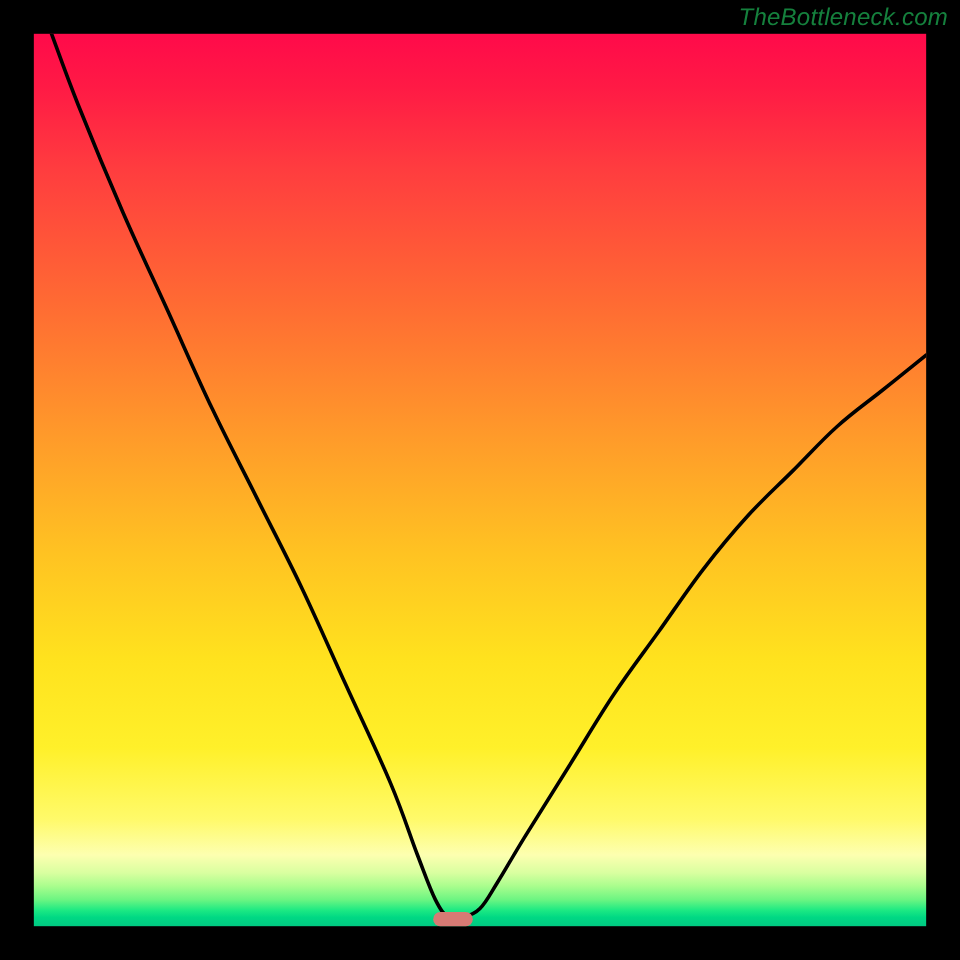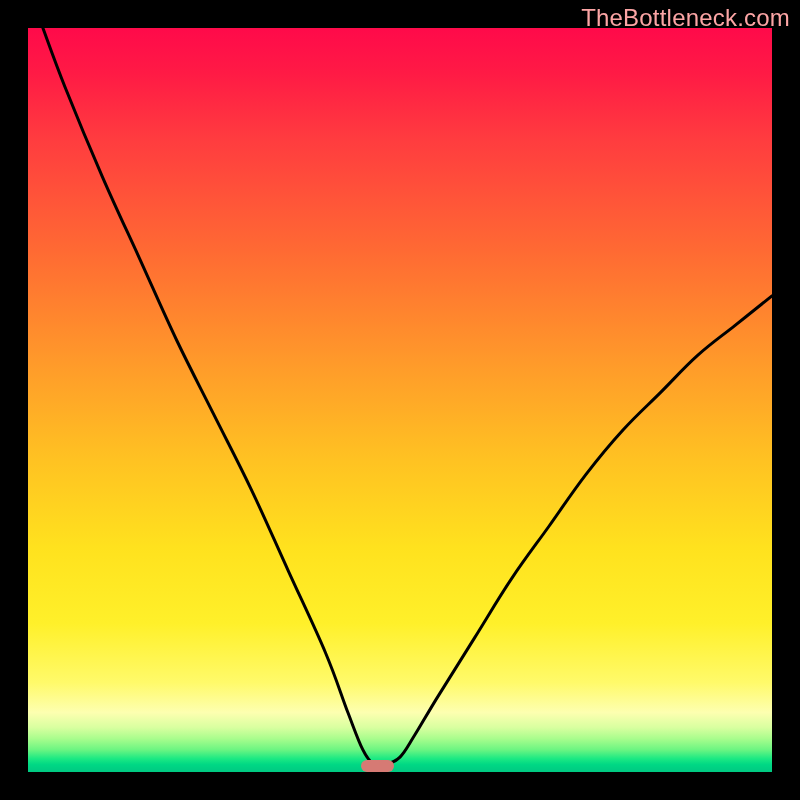--- a/index.html
+++ b/index.html
@@ -50,24 +50,25 @@
   }
   .marker {
     position: absolute;
     background: #d67a74;
     border-radius: 8px;
   }
   .watermark {
     position: absolute;
     top: 4px;
     right: 10px;
-    color: #fca5a5;
-    font-size: 24px;
+    color: #15803d;
+    font-size: 20px;
     letter-spacing: 0.2px;
     user-select: none;
+    font-style: italic;
   }
   svg.curve {
     position: absolute;
     inset: 0;
   }
 </style>
 </head>
 <body>
 
 <div class="frame">

